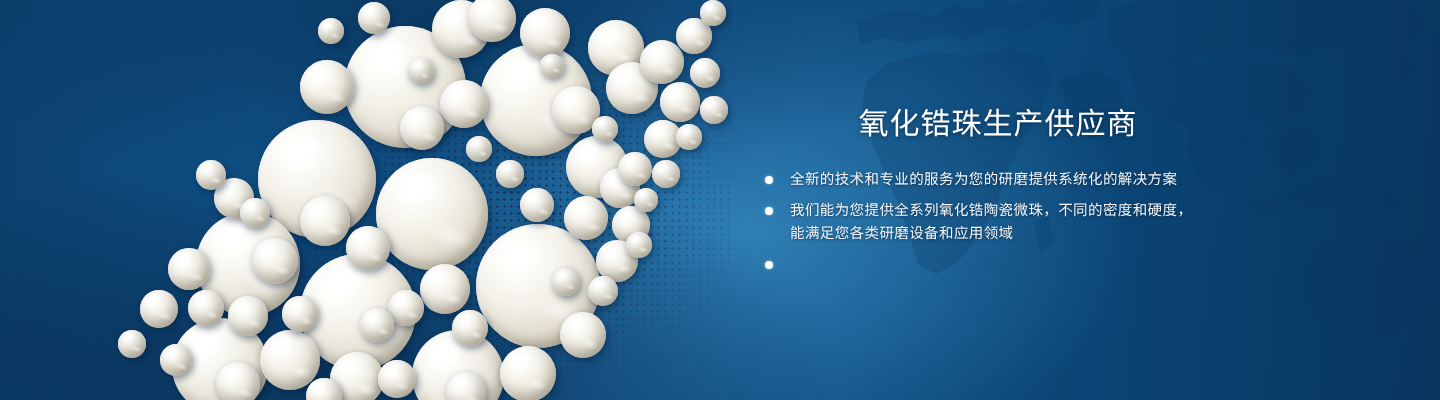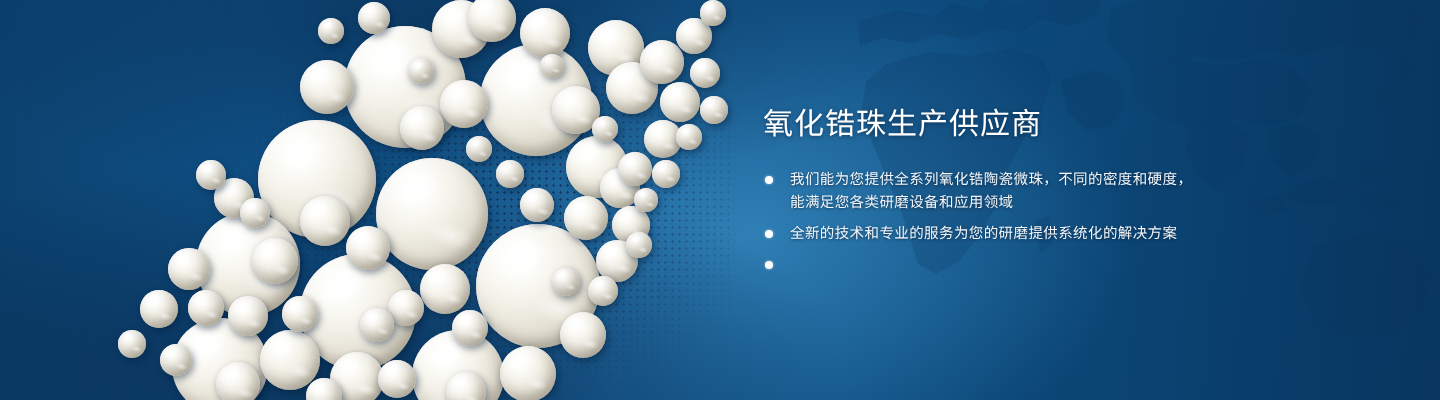--- a/index.html
+++ b/index.html
@@ -97,20 +97,21 @@
     width:470px;
   }
   #headline {
     color:#ffffff;
     font-size:30px;
     line-height:40px;
     font-weight:400;
     letter-spacing:1px;
     text-shadow:0 1px 4px rgba(2,20,44,.55);
     white-space:nowrap;
+    text-align:center;
   }
   #bullets {
     margin-top:24px;
     list-style:none;
   }
   .bullet {
     position:relative;
     padding-left:27px;
     color:#f2f6fa;
     font-size:14.5px;
@@ -255,26 +256,26 @@
     <div class="bead" style="left:700px; top:0px;   width:26px; height:26px;"></div>
     <div class="bead" style="left:592px; top:116px; width:26px; height:26px;"></div>
   </div>
 
   <div id="copy">
     <h1 id="headline">氧化锆珠生产供应商</h1>
 
     <ul id="bullets">
       <li class="bullet">
         <span class="dot"></span>
-        <span>我们能为您提供全系列氧化锆陶瓷微珠，不同的密度和硬度，</span>
-        <span class="line2">能满足您各类研磨设备和应用领域</span>
+        <span>全新的技术和专业的服务为您的研磨提供系统化的解决方案</span>
       </li>
       <li class="bullet">
         <span class="dot"></span>
-        <span>全新的技术和专业的服务为您的研磨提供系统化的解决方案</span>
+        <span>我们能为您提供全系列氧化锆陶瓷微珠，不同的密度和硬度，</span>
+        <span class="line2">能满足您各类研磨设备和应用领域</span>
       </li>
       <li class="bullet">
         <span class="dot"></span>
       </li>
     </ul>
   </div>
 
 </div>
 
 </body></html>

